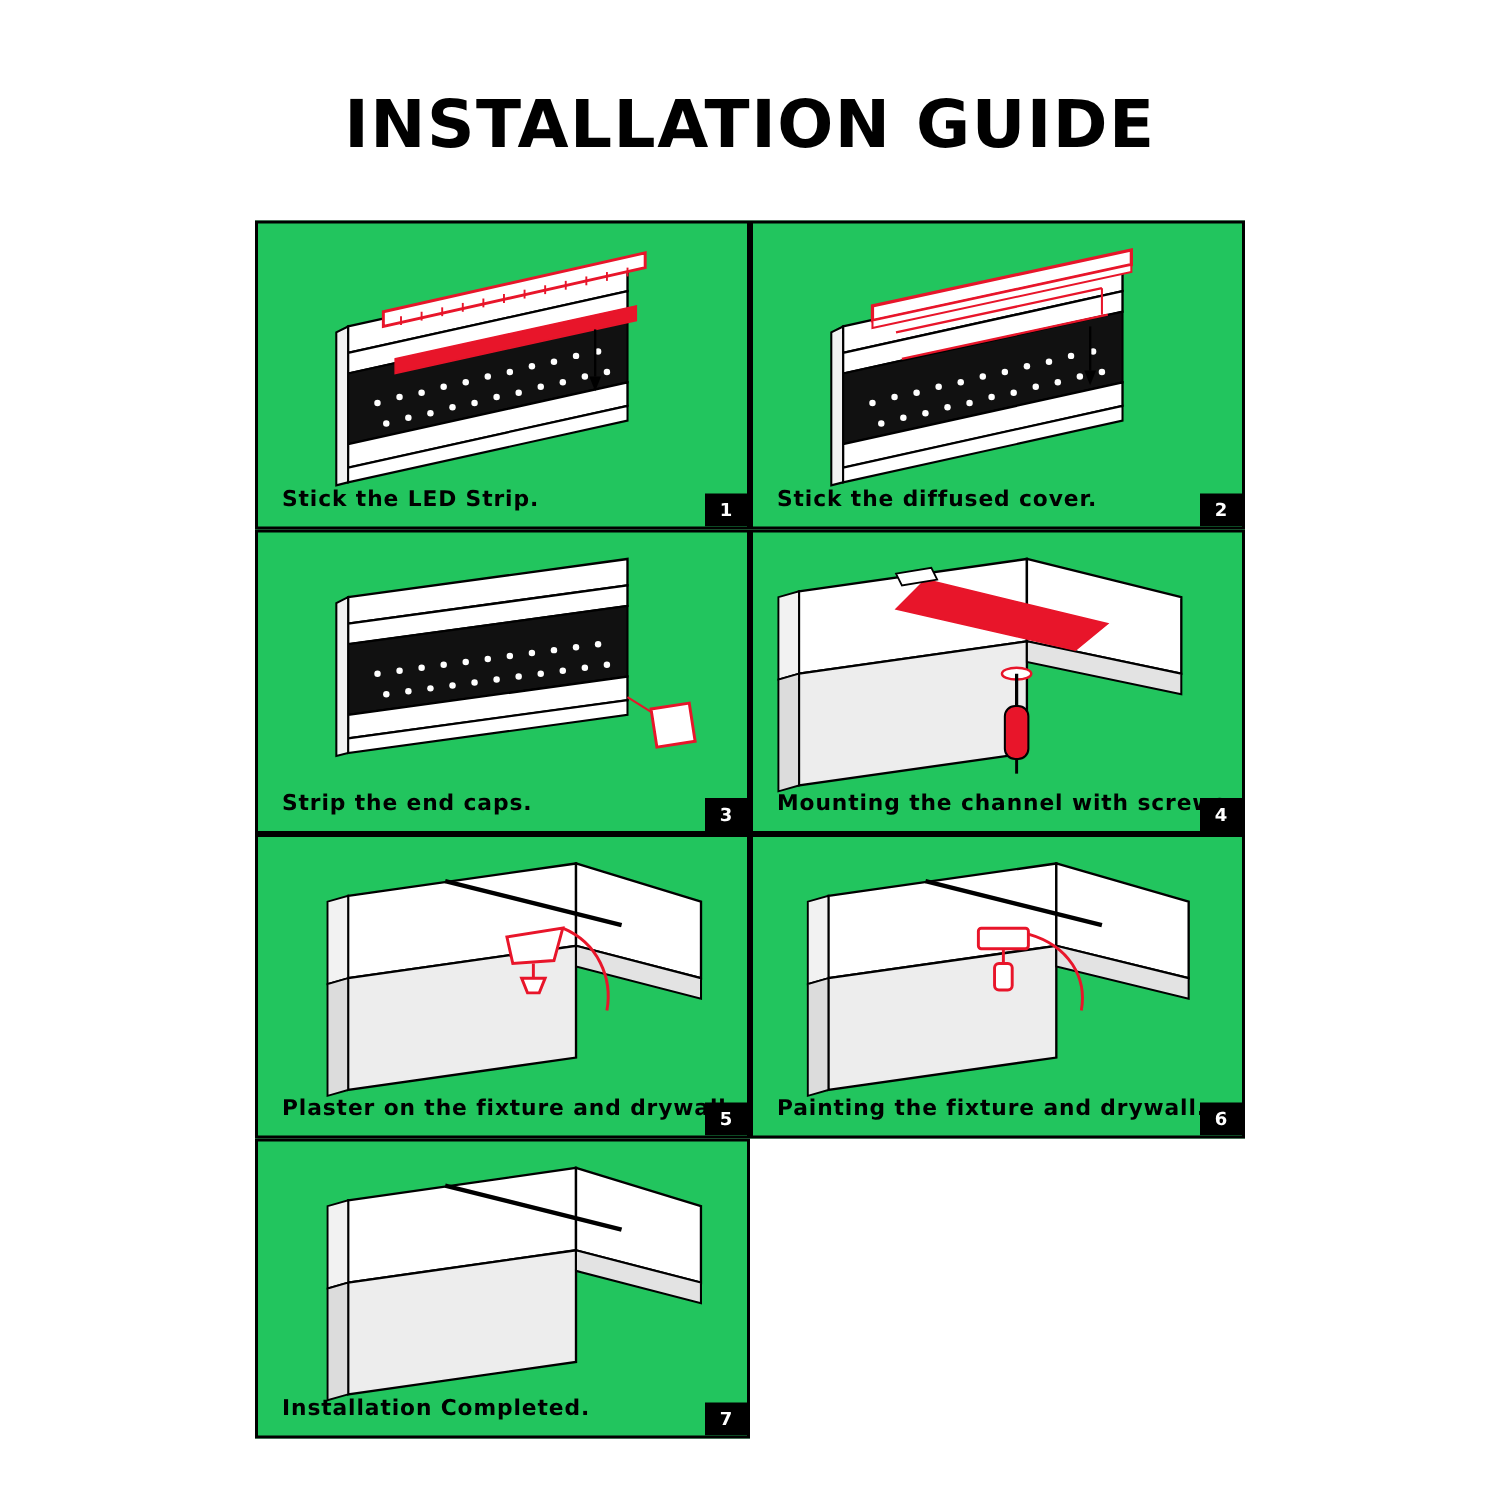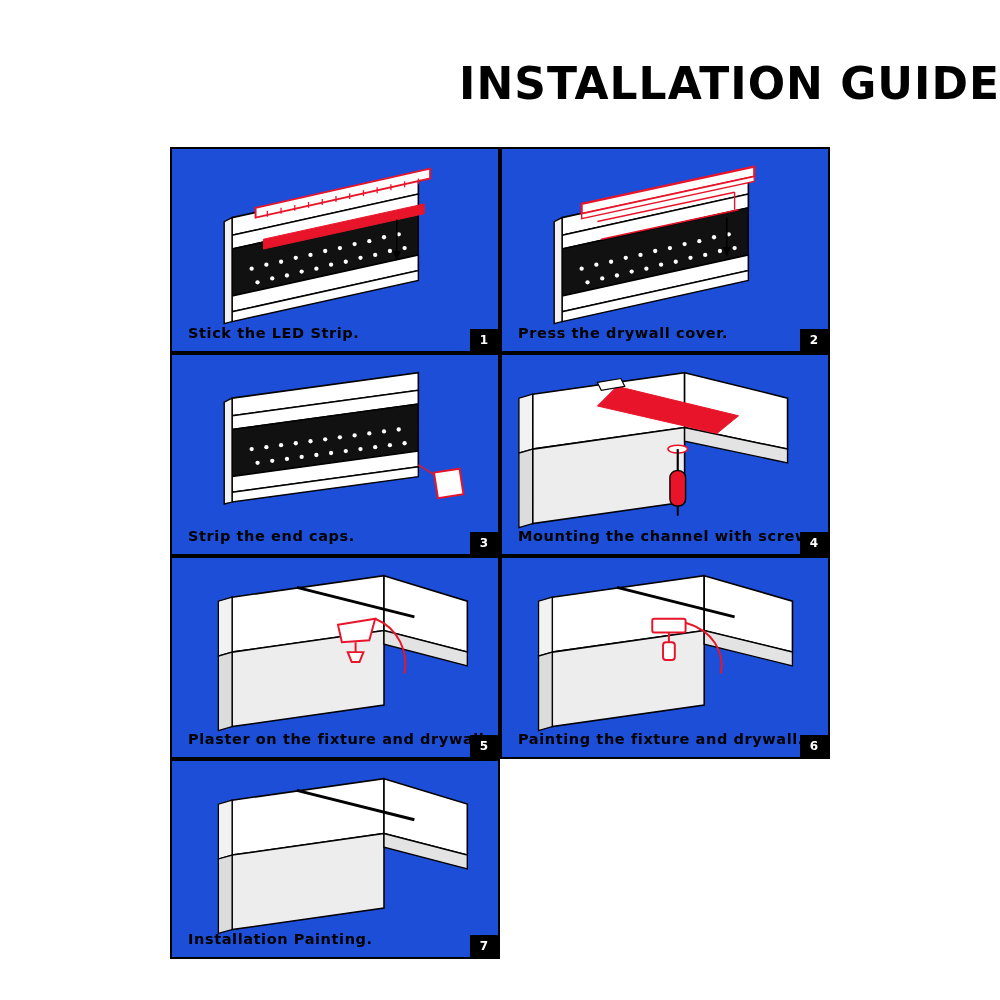--- a/index.html
+++ b/index.html
@@ -13,38 +13,38 @@
     font-family: "Liberation Sans", sans-serif;
     color: #000;
     position: relative;
     overflow: hidden;
   }
   .page-title {
     position: absolute;
     top: 58px;
     left: 0;
     width: 1000px;
-    text-align: right;
+    text-align: center;
     font-size: 44px;
     font-weight: bold;
     letter-spacing: 1px;
     font-family: "DejaVu Sans", sans-serif;
   }
   .grid {
     position: absolute;
     left: 170px;
     top: 147px;
     width: 660px;
     height: 812px;
   }
   .cell {
     position: absolute;
     box-sizing: border-box;
     border: 2px solid #000;
-    background: #1d4ed8;
+    background: #22c55e;
     overflow: hidden;
   }
   .art {
     position: absolute;
     left: 0;
     top: 0;
     width: 100%;
     height: 100%;
   }
   .caption {
@@ -177,21 +177,21 @@
 
       <polygon points="80,56 256,18 256,28 80,66" fill="#ffffff" stroke="#e8152a" stroke-width="2.2"></polygon>
       <polygon points="80,66 256,28 256,33 80,71" fill="#ffffff" stroke="#e8152a" stroke-width="1.4"></polygon>
 
       <path d="M96,74 L236,44" stroke="#e8152a" stroke-width="1.6" fill="none"></path>
       <path d="M100,92 L240,62" stroke="#e8152a" stroke-width="1.6" fill="none"></path>
       <path d="M236,44 L236,62" stroke="#e8152a" stroke-width="1.4" fill="none"></path>
       <path d="M228,70 L228,100" stroke="#000" stroke-width="1.6" fill="none"></path>
       <polygon points="224,100 232,100 228,110" fill="#000"></polygon>
     </svg>
-    <div class="caption">Press the drywall cover.</div>
+    <div class="caption">Stick the diffused cover.</div>
     <div class="badge">2</div>
   </div>
 
   <div class="cell" style="left:0px; top:206px; width:330px; height:203px;">
     <svg class="art" viewBox="0 0 330 203">
       <polygon points="60,44 250,18 250,36 60,62" fill="#ffffff" stroke="#000" stroke-width="1.6"></polygon>
       <polygon points="60,62 250,36 250,50 60,76" fill="#ffffff" stroke="#000" stroke-width="1.6"></polygon>
       <polygon points="60,76 250,50 250,98 60,124" fill="#111111" stroke="#000" stroke-width="1.4"></polygon>
       <g fill="#ffffff">
         <circle cx="80" cy="96" r="2.2"></circle>
@@ -292,17 +292,17 @@
   <div class="cell" style="left:0px; top:612px; width:330px; height:200px;">
     <svg class="art" viewBox="0 0 330 200">
       <polygon points="60,40 215,18 215,74 60,96" fill="#ffffff" stroke="#000" stroke-width="1.6"></polygon>
       <polygon points="60,96 215,74 215,150 60,172" fill="#ededed" stroke="#000" stroke-width="1.6"></polygon>
       <polygon points="215,18 300,44 300,96 215,74" fill="#ffffff" stroke="#000" stroke-width="1.6"></polygon>
       <polygon points="215,74 300,96 300,110 215,88" fill="#e3e3e3" stroke="#000" stroke-width="1.4"></polygon>
       <polygon points="60,40 60,96 46,100 46,44" fill="#f2f2f2" stroke="#000" stroke-width="1.3"></polygon>
       <polygon points="60,96 60,172 46,176 46,100" fill="#dcdcdc" stroke="#000" stroke-width="1.3"></polygon>
       <path d="M126,30 L246,60" stroke="#000" stroke-width="3" fill="none"></path>
     </svg>
-    <div class="caption">Installation Painting.</div>
+    <div class="caption">Installation Completed.</div>
     <div class="badge">7</div>
   </div>
 
 </div>
 
 </body></html>

